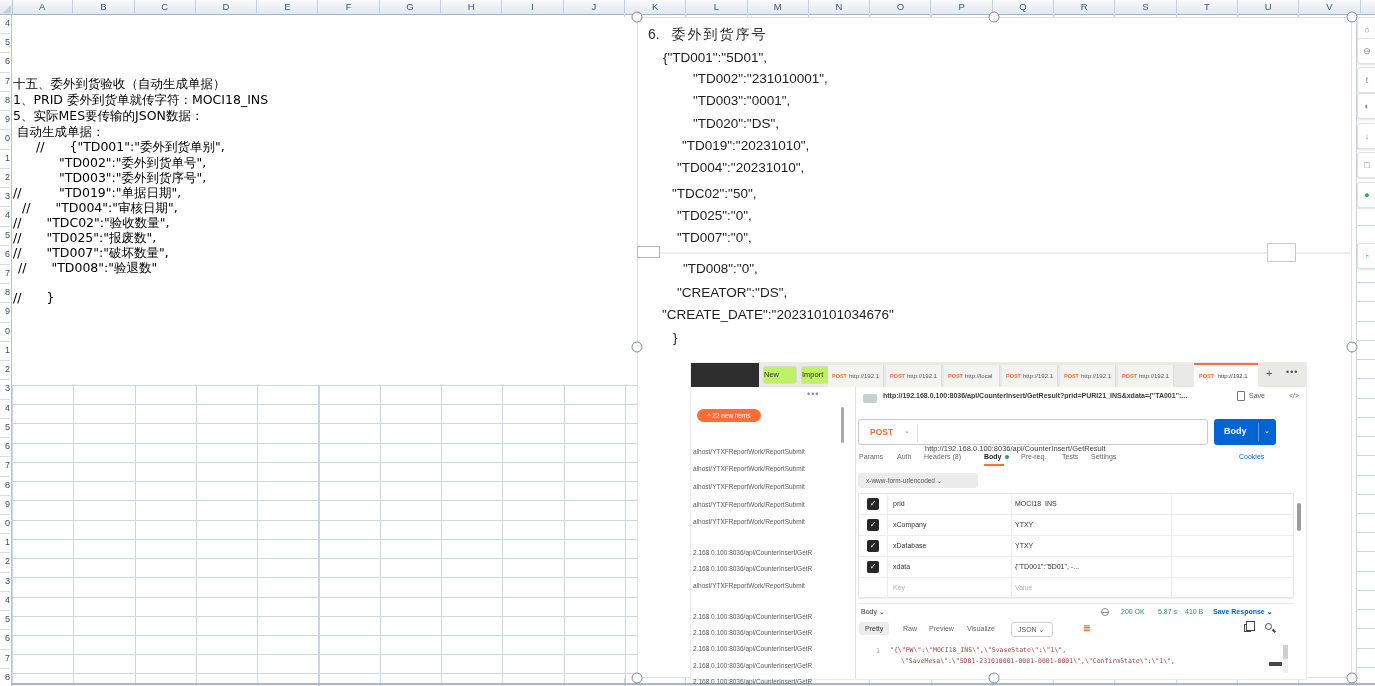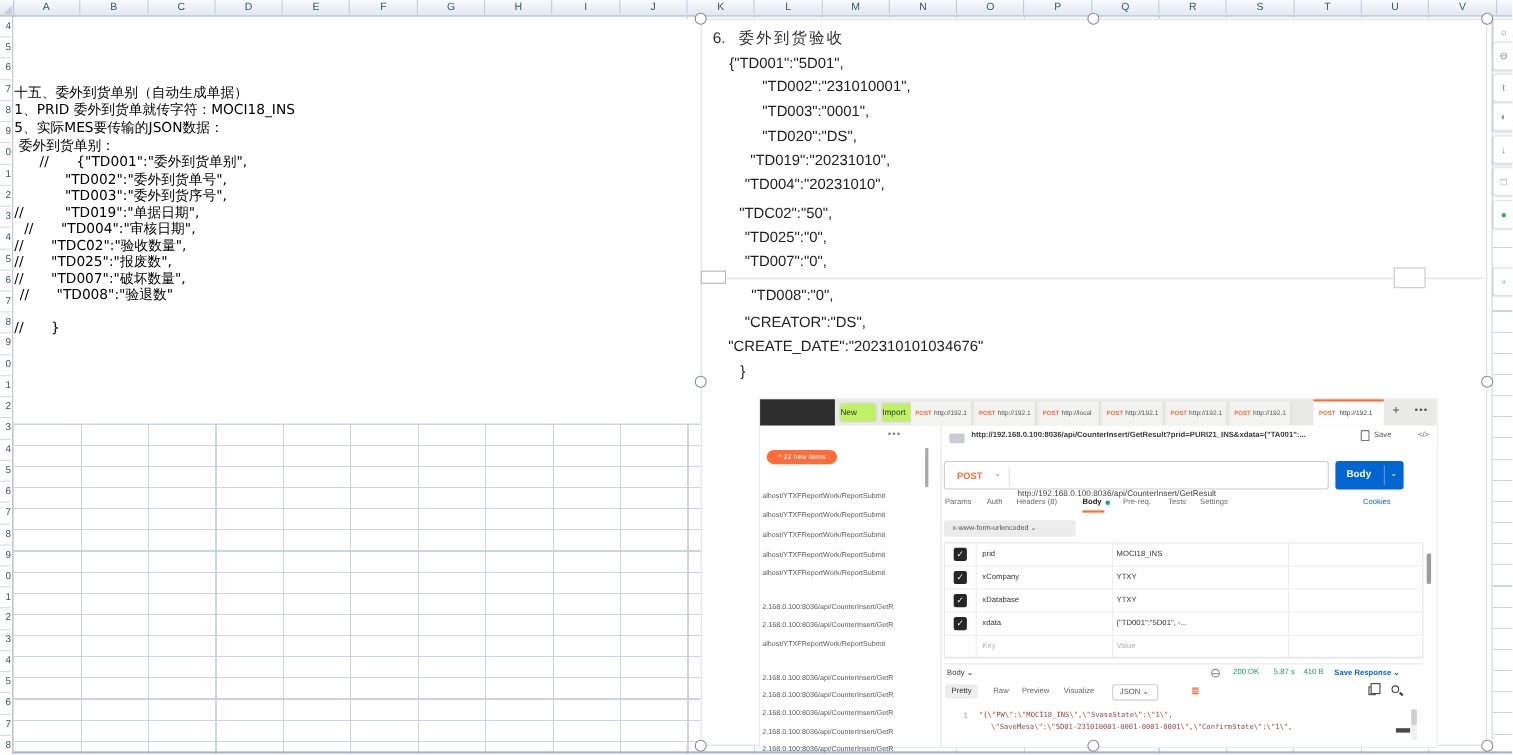--- a/index.html
+++ b/index.html
@@ -196,44 +196,44 @@
     </div>
   <div class="corner"></div>
   <div class="grid-left"></div>
   <div class="grid-right"></div>
   <div class="grid-top"></div>
   <div class="grid-bottom"></div>
   <div class="pagebreak-line"></div>
 
   <div>
 
-  <div class="note-line" style="left: 13px; top: 77px;">十五、委外到货单别（自动生成单据）</div>
+  <div class="note-line" style="left: 13px; top: 77px;">十五、委外到货验收（自动生成单据）</div>
       <div class="note-line" style="left: 13px; top: 93px;">1、PRID 委外到货单就传字符：MOCI18_INS</div>
       <div class="note-line" style="left: 13px; top: 109px;">5、实际MES要传输的JSON数据：</div>
-      <div class="note-line" style="left: 17px; top: 125px;">委外到货单别：</div>
+      <div class="note-line" style="left: 17px; top: 125px;">自动生成单据：</div>
       <div class="note-line" style="left: 36px; top: 140px;">//　　{"TD001":"委外到货单别",</div>
       <div class="note-line" style="left: 59px; top: 156px;">"TD002":"委外到货单号",</div>
       <div class="note-line" style="left: 59px; top: 171px;">"TD003":"委外到货序号",</div>
       <div class="note-line" style="left: 13px; top: 186px;">//　　　"TD019":"单据日期",</div>
       <div class="note-line" style="left: 22px; top: 201px;">//　　"TD004":"审核日期",</div>
       <div class="note-line" style="left: 13px; top: 216px;">//　　"TDC02":"验收数量",</div>
       <div class="note-line" style="left: 13px; top: 231px;">//　　"TD025":"报废数",</div>
       <div class="note-line" style="left: 13px; top: 246px;">//　　"TD007":"破坏数量",</div>
       <div class="note-line" style="left: 18px; top: 261px;">//　　"TD008":"验退数"</div>
       <div class="note-line" style="left: 13px; top: 291px;">//　　}</div>
     </div>
 
   <div class="objbox"></div>
   <div class="splitline"></div>
   <div class="split-handle-l"></div>
   <div class="split-handle-r"></div>
 
   <div class="tb-head" style="left:648px;top:26px;">
     <span>6.</span>
-    <span class="zh" style="margin-left:8px;">委外到货验收</span>
+    <span class="zh" style="margin-left:8px;">委外到货序号</span>
   </div>
   <div>
 
   <div class="json-line" style="left: 663px; top: 50px;">{"TD001":"5D01",</div>
       <div class="json-line" style="left: 693px; top: 71px;">"TD002":"231010001",</div>
       <div class="json-line" style="left: 693px; top: 93px;">"TD003":"0001",</div>
       <div class="json-line" style="left: 693px; top: 116px;">"TD020":"DS",</div>
       <div class="json-line" style="left: 682px; top: 138px;">"TD019":"20231010",</div>
       <div class="json-line" style="left: 677px; top: 160px;">"TD004":"20231010",</div>
       <div class="json-line" style="left: 672px; top: 186px;">"TDC02":"50",</div>

